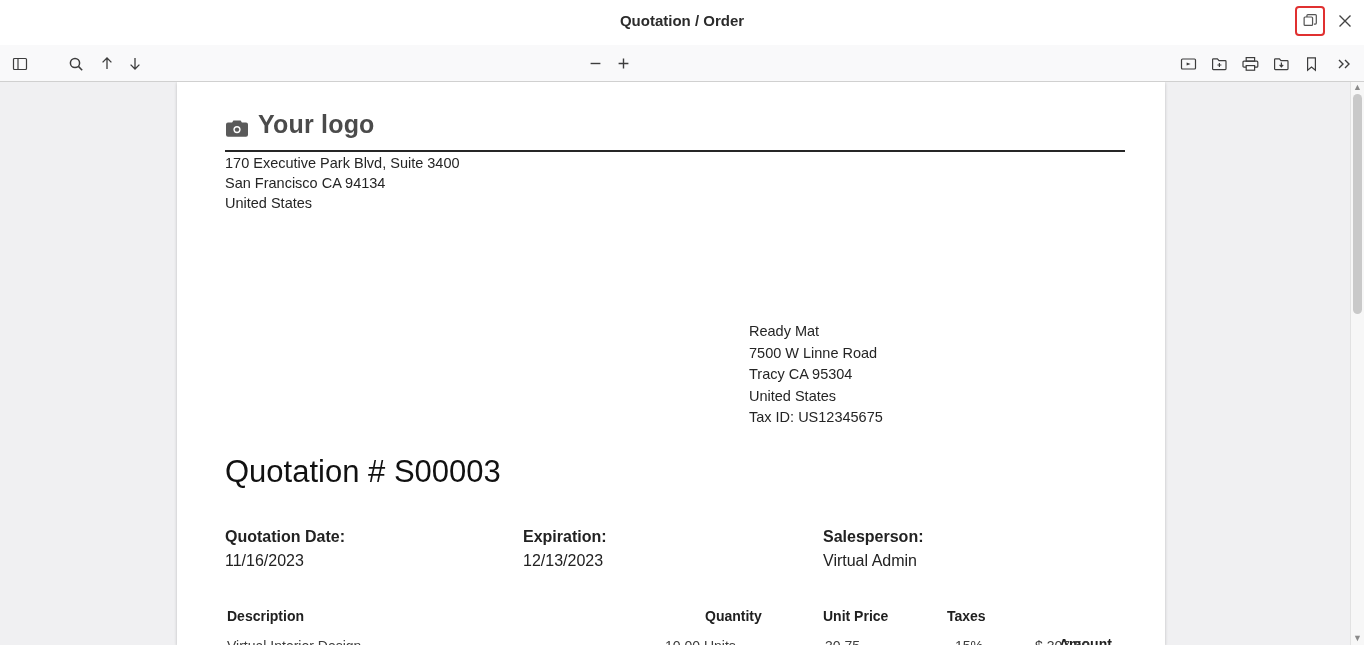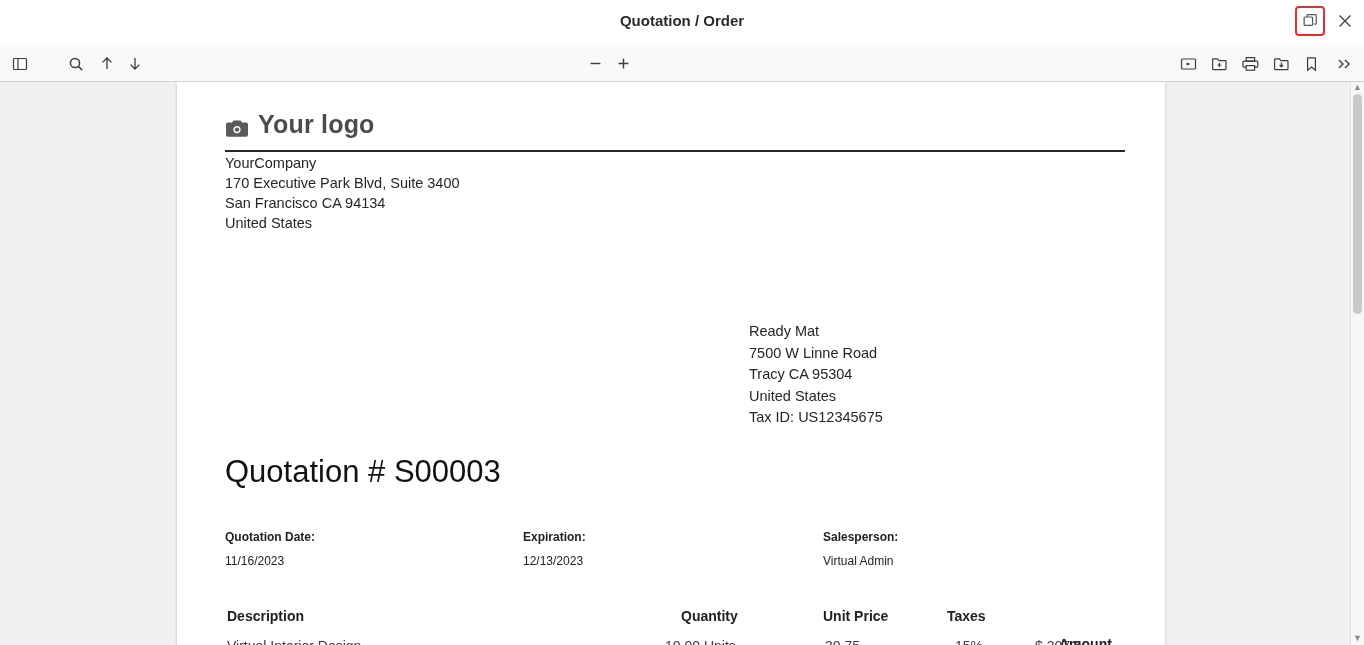--- a/index.html
+++ b/index.html
@@ -246,41 +246,41 @@
     top: 372px;
     left: 48px;
     font-size: 31px;
     color: #111;
     font-weight: normal;
   }
 
   .meta {
     position: absolute;
     top: 443px;
-    font-size: 12px;
+    font-size: 16px;
     color: #222;
     line-height: 24px;
   }
   .meta .lbl { font-weight: bold; }
   .meta-1 { left: 48px; }
   .meta-2 { left: 346px; }
   .meta-3 { left: 646px; }
 
   .table-head {
     position: absolute;
     top: 526px;
     left: 48px;
     width: 900px;
     font-size: 14px;
     font-weight: bold;
     color: #202020;
   }
   .th { position: absolute; }
   .th-desc { left: 2px; }
-  .th-qty  { left: 456px; }
+  .th-qty  { left: 480px; }
   .th-unit { left: 598px; }
   .th-tax  { left: 722px; }
   .th-amt  { left: 834px; margin-top: 28px; }
 
   .row-clip {
     position: absolute;
     top: 556px;
     left: 48px;
     width: 900px;
     height: 7px;
@@ -419,21 +419,20 @@
             <circle cx="12" cy="10.6" r="3.6" fill="#ffffff"></circle>
             <circle cx="12" cy="10.6" r="2.2" fill="#5a5a5a"></circle>
           </svg>
         </span>
         <span class="logo-text">Your logo</span>
       </div>
 
       <div class="hr-top"></div>
 
       <div class="company-block">
-        <div>YourCompany</div>
         <div>170 Executive Park Blvd, Suite 3400</div>
         <div>San Francisco CA 94134</div>
         <div>United States</div>
       </div>
 
       <div class="partner-block">
         <div>Ready Mat</div>
         <div>7500 W Linne Road</div>
         <div>Tracy CA 95304</div>
         <div>United States</div>

